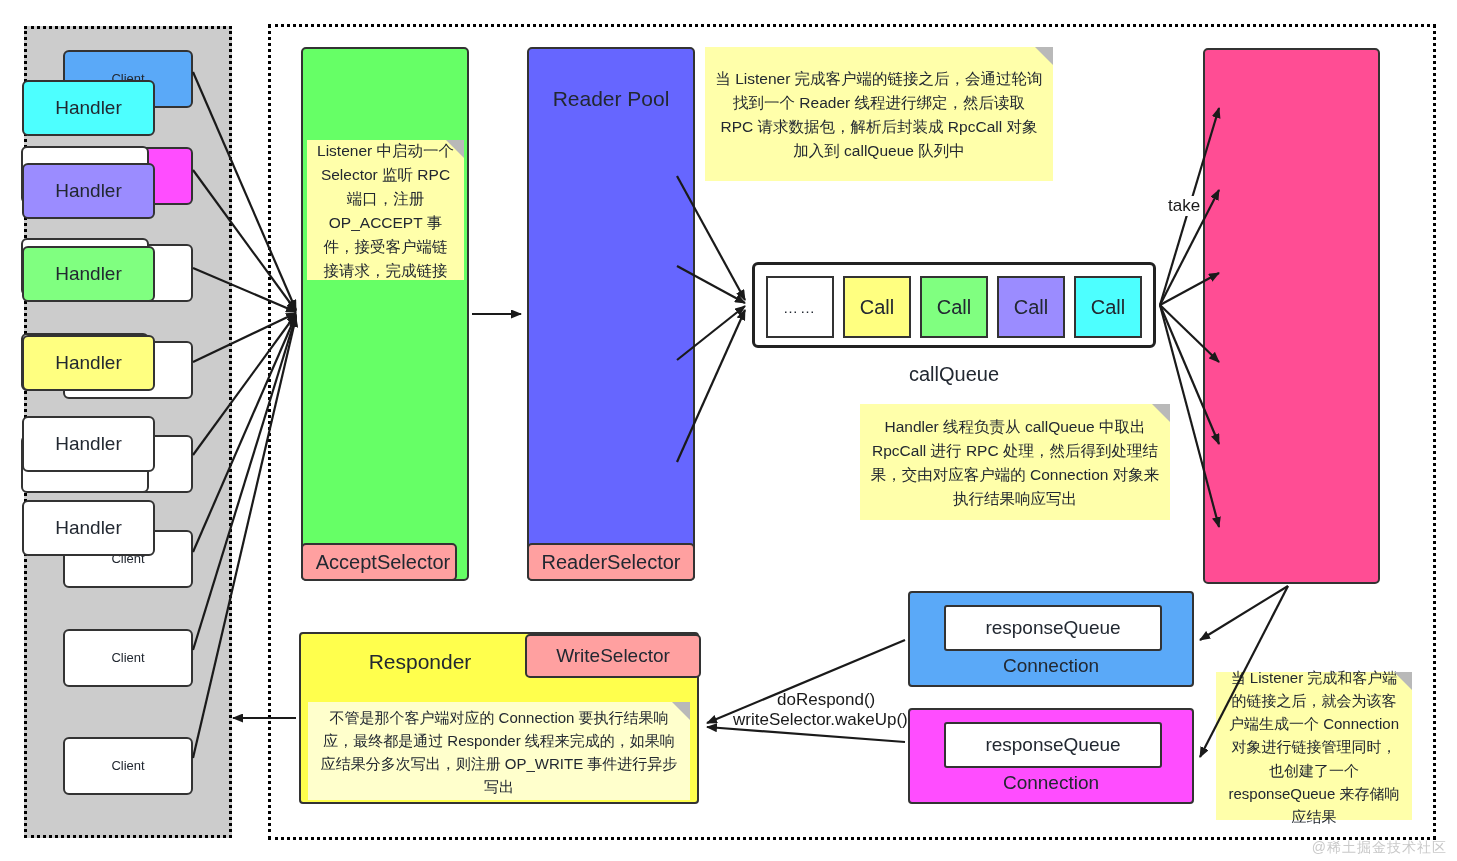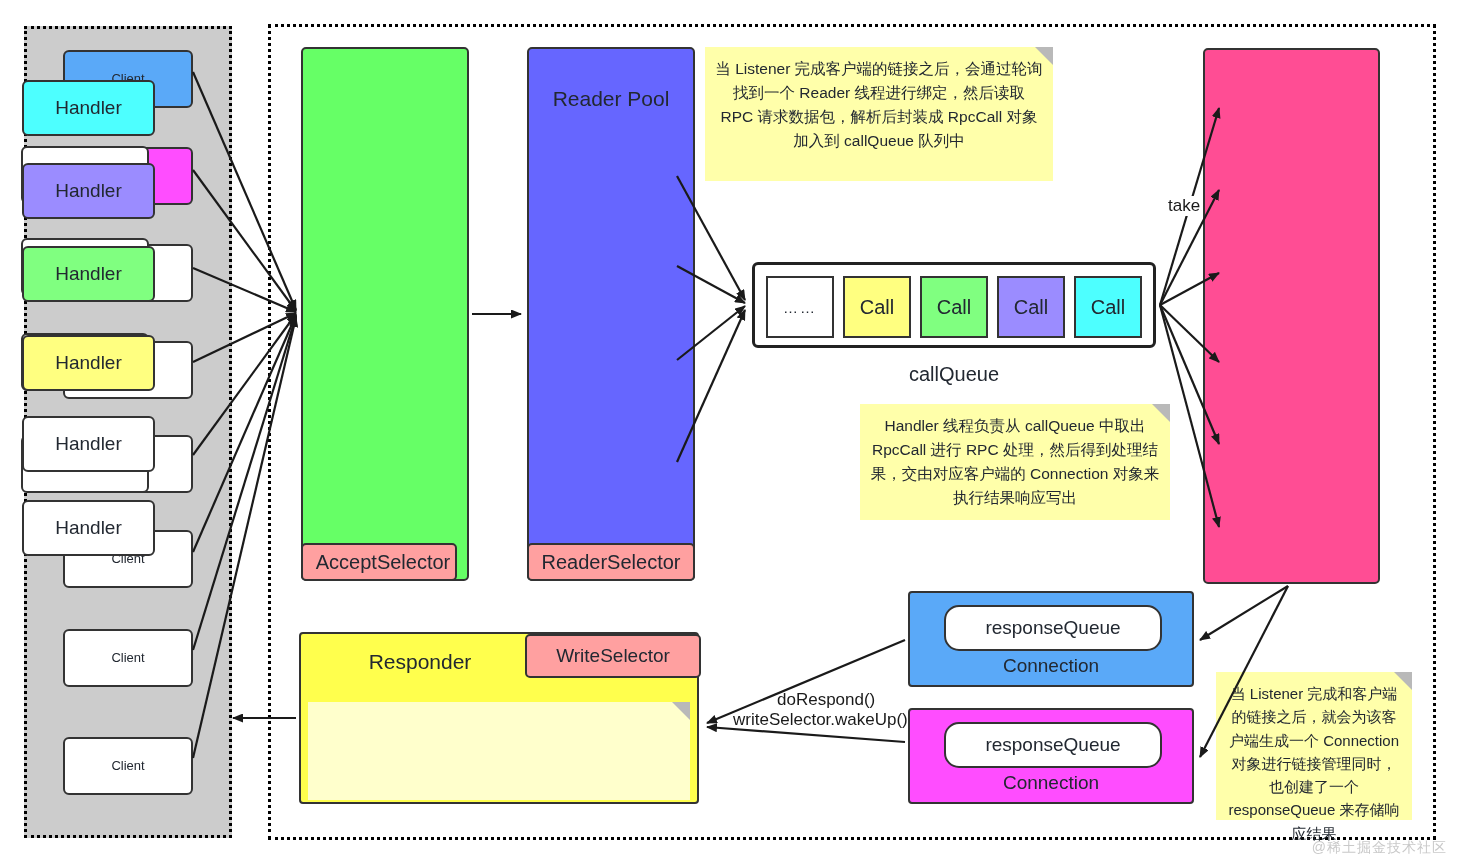--- a/index.html
+++ b/index.html
@@ -114,38 +114,38 @@
     position:absolute; left: 224px; top: 0px; width: 176px; height: 44px;
     background:#ffa0a0; border:2px solid #333; border-radius:5px;
     display:flex; align-items:center; justify-content:center;
     font-size:19px; color:#222831;
   }
 
   
   .conn-box { border:2px solid #333; border-radius:4px; }
   .conn-inner {
     position:absolute; left: 34px; top: 12px; width: 218px; height: 46px;
-    background:#fff; border:2px solid #333; border-radius:15px;
+    background:#fff; border:2px solid #333; border-radius:3px;
     display:flex; align-items:center; justify-content:center;
     font-size:19px; color:#222831;
   }
   .conn-label {
     position:absolute; left:0; bottom: 8px; width:100%;
     text-align:center; font-size:19px; color:#222831;
   }
 
   
   .note {
     background: #ffffaa;
     color: #222831;
     font-size: 15.5px;
     line-height: 1.55;
     text-align: center;
     padding: 10px 10px 8px 10px;
-    display:flex; align-items:flex-start; justify-content:center;
+    display:flex; align-items:center; justify-content:center;
   }
   .note.pale { background: #ffffcc; }
   .note .fold {
     position:absolute; right:0; top:0;
     width:0; height:0;
     border-left: 18px solid transparent;
     border-top: 18px solid #b9b9b9;
   }
 
   
@@ -197,20 +197,24 @@
 
   <div class="abs server-zone"></div>
 
   <div class="abs listener-col">
     <div class="listener-label">Listener</div>
   </div>
   <div class="abs selector-strip" style="left:301px;top:543px;width:156px;height:38px;padding-left:8px;">
       <span>AcceptSelector</span>
     </div>
 
+  <div class="abs note" style="left:307px;top:140px;width:157px;height:140px;">
+    <span class="fold"></span>
+    <span>Listener 中启动一个 Selector 监听 RPC 端口，注册 OP_ACCEPT 事件，接受客户端链接请求，完成链接</span>
+  </div>
 
   <div class="abs reader-col">
     <div class="pool-title">Reader Pool</div>
   </div>
   <div class="abs reader-item" style="top:146px;">
       <span>Reader</span>
     </div>
   <div class="abs reader-item" style="top:238px;">
       <span>Reader</span>
     </div>
@@ -275,20 +279,21 @@
 
   <div class="abs responder-box">
     <div class="responder-label">Responder</div>
     <div class="write-selector">
         <span>WriteSelector</span>
       </div>
   </div>
 
   <div class="abs note pale" style="left:308px;top:702px;width:382px;height:98px;font-size:15px;">
     <span class="fold"></span>
+    <span>不管是那个客户端对应的 Connection 要执行结果响应，最终都是通过 Responder 线程来完成的，如果响应结果分多次写出，则注册 OP_WRITE 事件进行异步写出</span>
   </div>
 
   <div class="abs conn-box" style="left:908px;top:591px;width:286px;height:96px;background:#5aa9f8;">
     <div class="conn-inner">
         <span>responseQueue</span>
       </div>
     <div class="conn-label">Connection</div>
   </div>
   <div class="abs conn-box" style="left:908px;top:708px;width:286px;height:96px;background:#ff4dff;">
     <div class="conn-inner">

